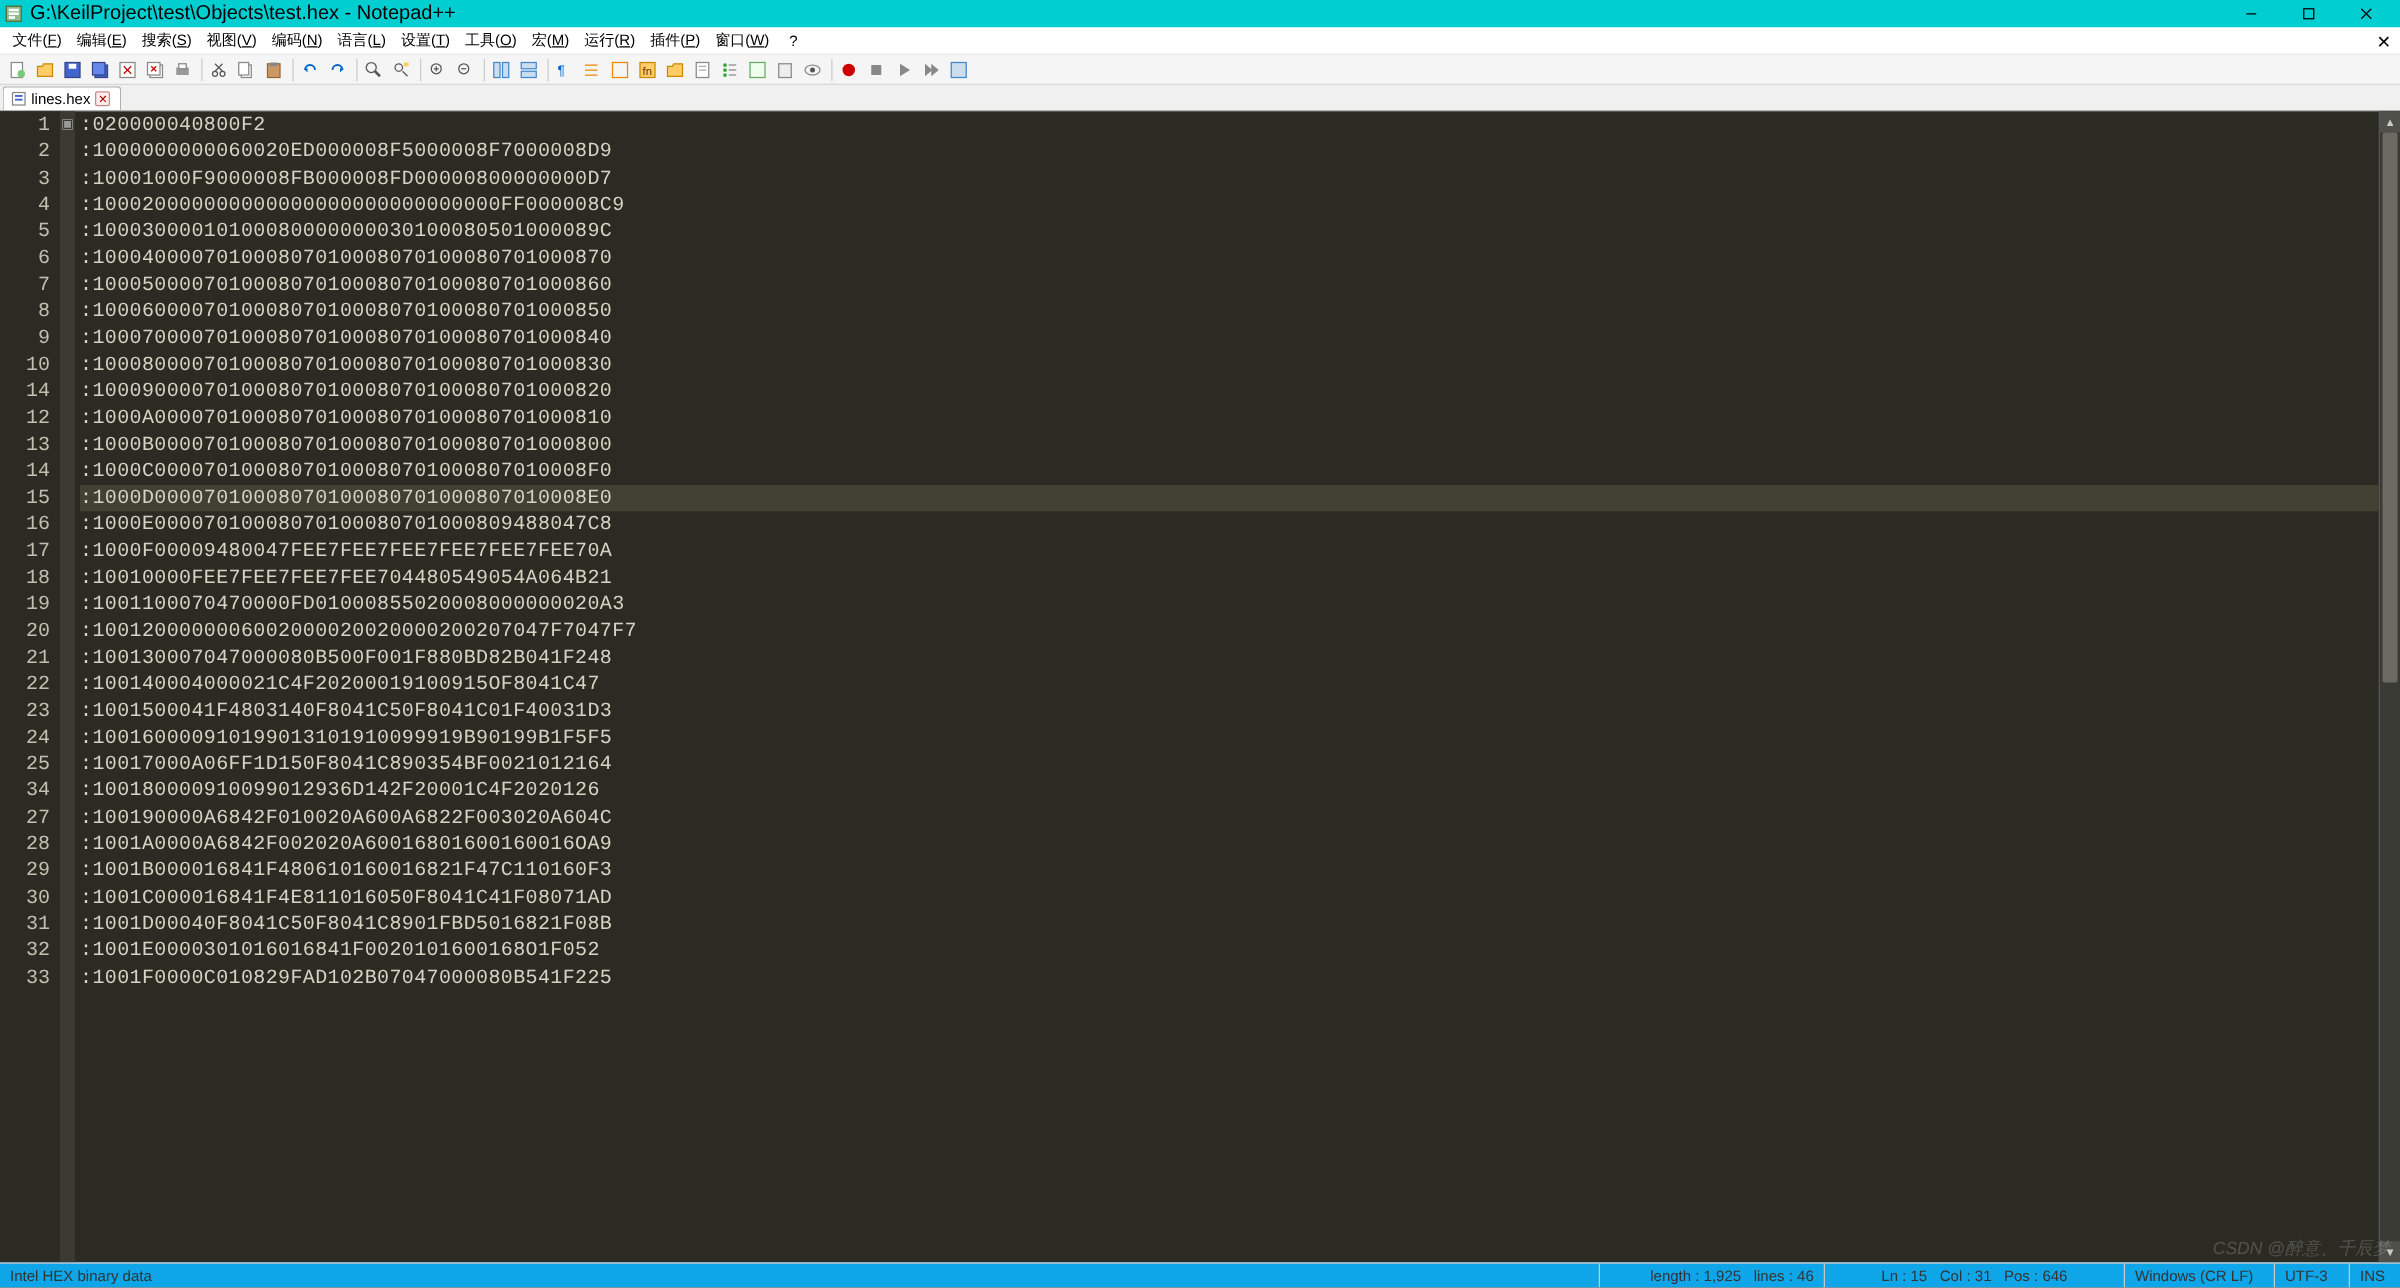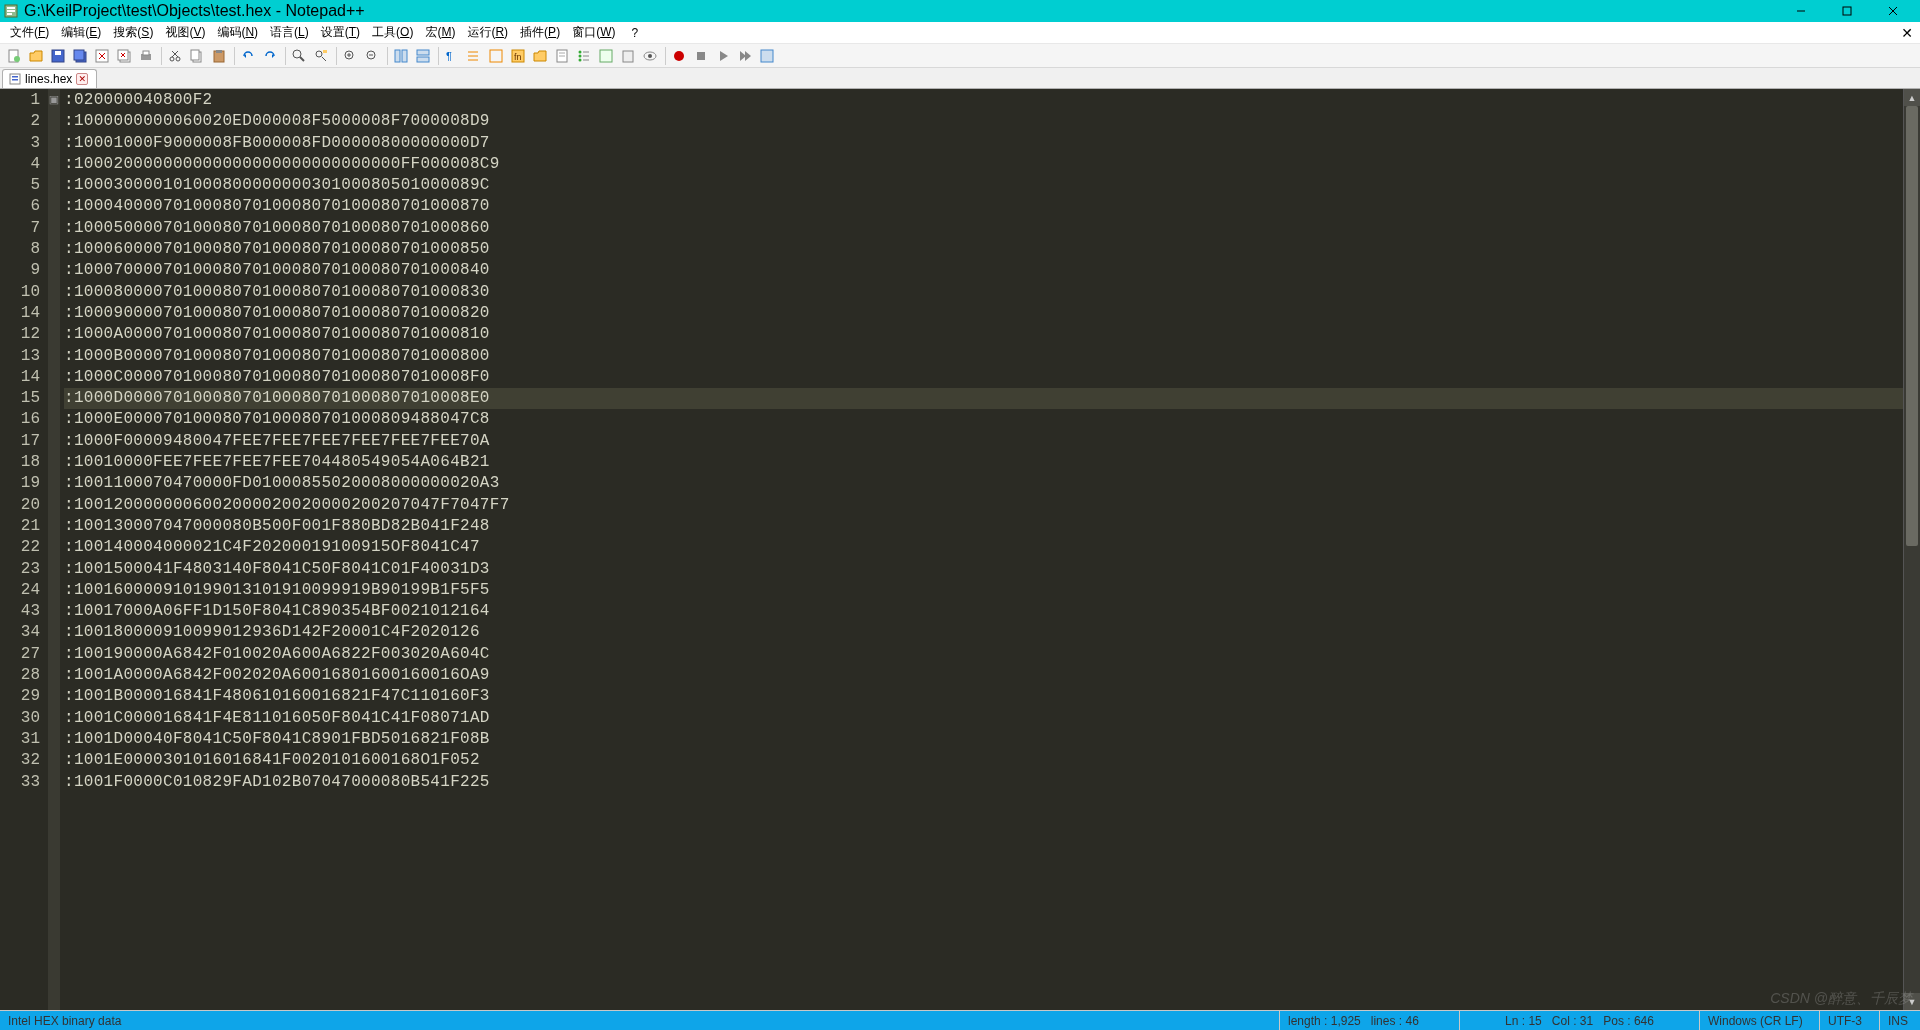--- a/index.html
+++ b/index.html
@@ -330,21 +330,21 @@
       <div>15</div>
       <div>16</div>
       <div>17</div>
       <div>18</div>
       <div>19</div>
       <div>20</div>
       <div>21</div>
       <div>22</div>
       <div>23</div>
       <div>24</div>
-      <div>43</div>
+      <div>25</div>
       <div>34</div>
       <div>27</div>
       <div>28</div>
       <div>29</div>
       <div>30</div>
       <div>31</div>
       <div>32</div>
       <div>33</div>
     </div>
   <div id="fold-col">
@@ -353,21 +353,21 @@
   <div id="code"><div class="code-line">:020000040800F2</div><div class="code-line">:1000000000060020ED000008F5000008F7000008D9</div><div class="code-line">:10001000F9000008FB000008FD00000800000000D7</div><div class="code-line">:100020000000000000000000000000000FF000008C9</div><div class="code-line">:10003000010100080000000030100080501000089C</div><div class="code-line">:100040000701000807010008070100080701000870</div><div class="code-line">:100050000701000807010008070100080701000860</div><div class="code-line">:100060000701000807010008070100080701000850</div><div class="code-line">:100070000701000807010008070100080701000840</div><div class="code-line">:100080000701000807010008070100080701000830</div><div class="code-line">:100090000701000807010008070100080701000820</div><div class="code-line">:1000A0000701000807010008070100080701000810</div><div class="code-line">:1000B0000701000807010008070100080701000800</div><div class="code-line">:1000C00007010008070100080701000807010008F0</div><div class="code-line current">:1000D00007010008070100080701000807010008E0</div><div class="code-line">:1000E00007010008070100080701000809488047C8</div><div class="code-line">:1000F00009480047FEE7FEE7FEE7FEE7FEE7FEE70A</div><div class="code-line">:10010000FEE7FEE7FEE7FEE704480549054A064B21</div><div class="code-line">:1001100070470000FD01000855020008000000020A3</div><div class="code-line">:1001200000006002000020020000200207047F7047F7</div><div class="code-line">:100130007047000080B500F001F880BD82B041F248</div><div class="code-line">:100140004000021C4F20200019100915OF8041C47</div><div class="code-line">:1001500041F4803140F8041C50F8041C01F40031D3</div><div class="code-line">:100160000910199013101910099919B90199B1F5F5</div><div class="code-line">:10017000A06FF1D150F8041C890354BF0021012164</div><div class="code-line">:100180000910099012936D142F20001C4F2020126</div><div class="code-line">:100190000A6842F010020A600A6822F003020A604C</div><div class="code-line">:1001A0000A6842F002020A60016801600160016OA9</div><div class="code-line">:1001B000016841F480610160016821F47C110160F3</div><div class="code-line">:1001C000016841F4E811016050F8041C41F08071AD</div><div class="code-line">:1001D00040F8041C50F8041C8901FBD5016821F08B</div><div class="code-line">:1001E0000301016016841F0020101600168O1F052</div><div class="code-line">:1001F0000C010829FAD102B07047000080B541F225</div></div>
   <div id="vscroll">
     <div class="arrow">▲</div>
     <div class="thumb"></div>
     <div class="arrow bot">▼</div>
   </div>
 </div>
 
 <div id="statusbar">
   <div class="stat-cell first">Intel HEX binary data</div>
-  <div class="stat-cell" style="width:180px; justify-content:flex-start;">
+  <div class="stat-cell" style="width:180px; justify-content:flex-end;">
     <span>length :</span>&nbsp;<span>1,925</span>
     &nbsp;&nbsp;&nbsp;
     <span>lines :</span>&nbsp;<span>46</span>
   </div>
   <div class="stat-cell" style="width:240px; justify-content:center;">
     <span>Ln :</span>&nbsp;<span>15</span>
     &nbsp;&nbsp;&nbsp;
     <span>Col :</span>&nbsp;<span>31</span>
     &nbsp;&nbsp;&nbsp;
     <span>Pos :</span>&nbsp;<span>646</span>

